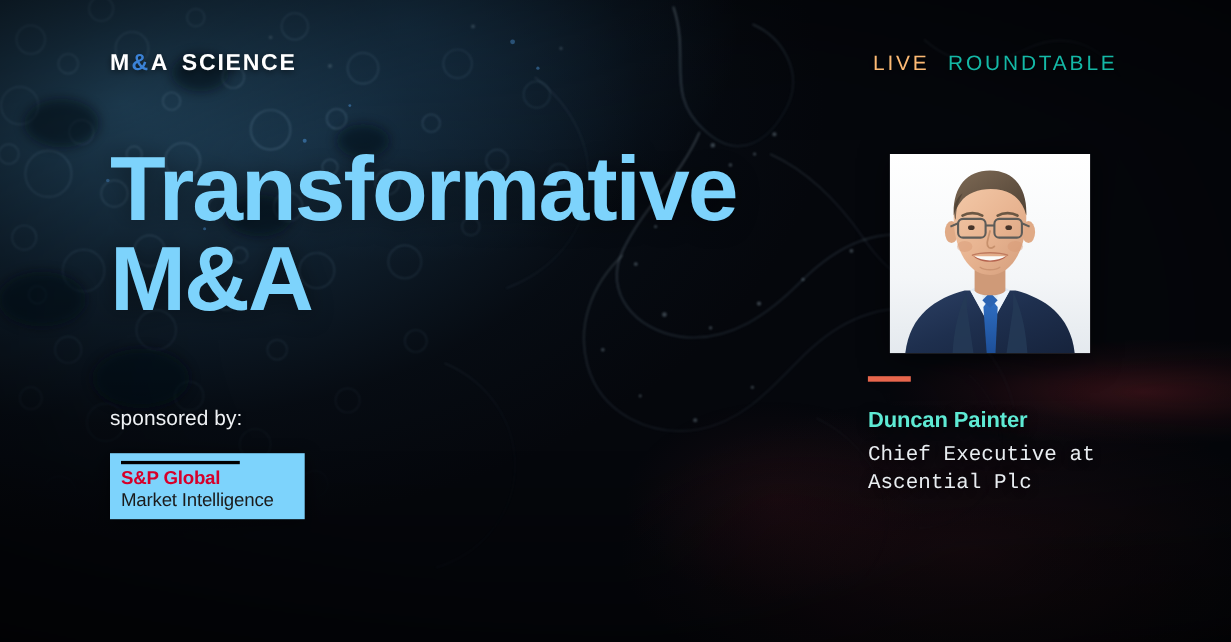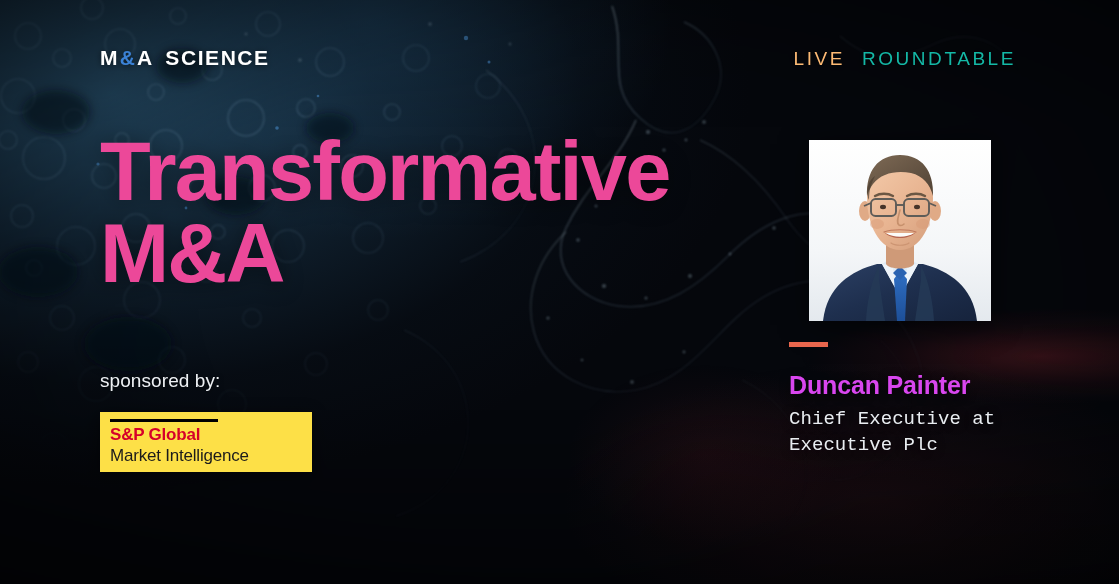--- a/index.html
+++ b/index.html
@@ -79,39 +79,39 @@
   #event-type .live { color:#fdba74; }
   #event-type .roundtable { color:#14b8a6; margin-left:9px; }
 
   
   #headline {
     position:absolute; left:100px; top:131px;
     width:620px;
     font-size:83px;
     line-height:0.985;
     font-weight:700;
-    color:#ec4899;
+    color:#7dd3fc;
     letter-spacing:-0.022em;
     text-shadow:0 3px 22px rgba(0,0,0,0.45);
   }
   #headline .line { display:block; }
 
   
   #sponsor-block { position:absolute; left:100px; top:370px; }
   #sponsor-label {
     font-size:19px; color:#eef1f4; font-weight:400;
     letter-spacing:0.004em;
     text-shadow:0 1px 5px rgba(0,0,0,0.55);
   }
   #sponsor-logo {
     margin-top:20px;
-    width:212px; height:60px;
-    background:#fde047;
+    width:177px; height:60px;
+    background:#7dd3fc;
     padding:7px 10px 6px 10px;
-    display:flex; flex-direction:column; justify-content:center;
+    display:flex; flex-direction:column; justify-content:flex-start;
     box-shadow:0 2px 14px rgba(0,0,0,0.45);
   }
   #sponsor-rule {
     width:108px; height:3px; background:#000000; margin-bottom:3px;
   }
   #sponsor-primary {
     color:#d6002a; font-size:17px; font-weight:700;
     letter-spacing:-0.012em; line-height:1.13;
   }
   #sponsor-secondary {
@@ -129,21 +129,21 @@
   }
   #speaker-photo svg { display:block; width:100%; height:100%; }
 
   #speaker-accent {
     position:absolute; left:789px; top:342px;
     width:39px; height:5px;
     background:#e8664d;
   }
   #speaker-info { position:absolute; left:789px; top:371px; width:260px; }
   #speaker-name {
-    font-size:25px; font-weight:700; color:#d946ef;
+    font-size:20px; font-weight:700; color:#5eead4;
     letter-spacing:-0.006em; line-height:1.12;
     text-shadow:0 2px 10px rgba(0,0,0,0.5);
   }
   #speaker-title {
     margin-top:8px;
     font-size:19px; font-weight:400; color:#e9edf1;
     line-height:1.35; letter-spacing:0.003em;
     text-shadow:0 1px 8px rgba(0,0,0,0.5);
   }
   #speaker-title .line { display:block;font-family:Liberation Mono, monospace; }
@@ -404,17 +404,17 @@
 
       <path d="M82,103 C86,106 96,106 100,103" stroke="#cc9472" stroke-width="1.2" fill="none" stroke-linecap="round"></path>
     </svg>
   </div>
 
   <div id="speaker-accent"></div>
   <div id="speaker-info">
     <div id="speaker-name">Duncan Painter</div>
     <div id="speaker-title">
       <span class="line">Chief Executive at</span>
-      <span class="line">Executive Plc</span>
+      <span class="line">Ascential Plc</span>
     </div>
   </div>
 
 </div>
 
 </body></html>

